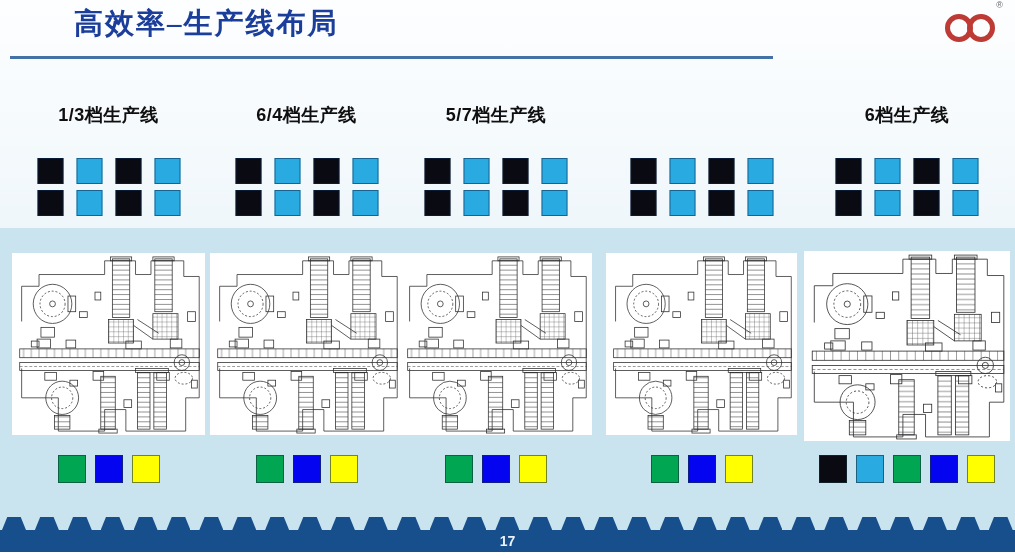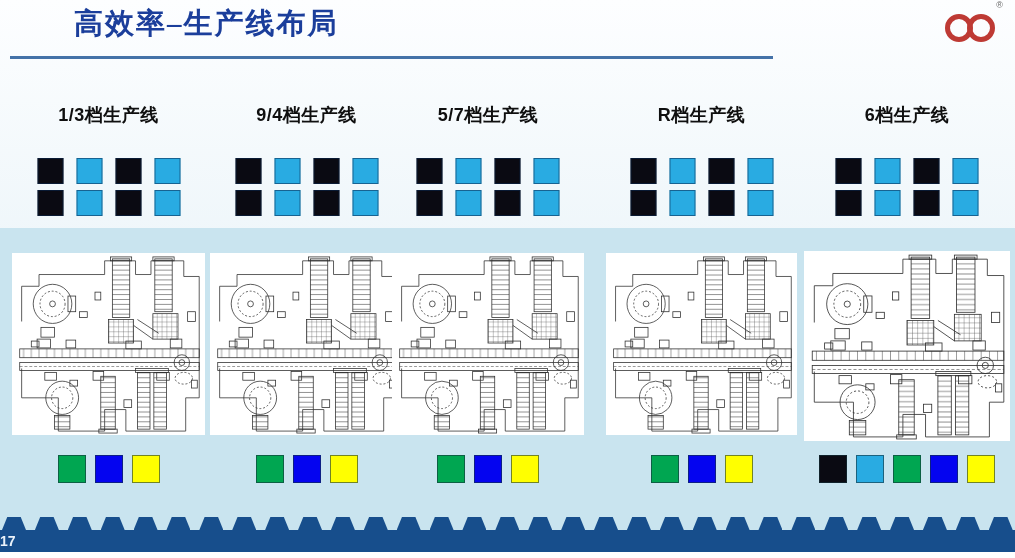--- a/index.html
+++ b/index.html
@@ -58,21 +58,21 @@
     position:absolute;left:0;right:0;bottom:28px;height:13px;
     display:flex;justify-content:space-between;padding:0 2px;
   }
   .tooth{
     width:24px;height:13px;background:var(--bar-blue,#174e8c);
     clip-path:polygon(22% 0,78% 0,100% 100%,0 100%);
   }
   .bottom-bar{
     position:absolute;left:0;right:0;bottom:6px;height:22px;
     background:var(--bar-blue,#174e8c);
-    display:flex;align-items:center;justify-content:flex-start;
+    display:flex;align-items:center;justify-content:center;
   }
   .page-number{color:#eaf2fa;font-size:14px;font-weight:bold;}
   .bottom-strip{position:absolute;left:0;right:0;bottom:0;height:6px;background:#ffffff;}
   .defs-holder{position:absolute;width:0;height:0;overflow:hidden;}
 </style>
 </head>
 <body>
 
 <svg class="defs-holder" aria-hidden="true">
   <defs>
@@ -162,21 +162,21 @@
           <use href="#plan-def"></use>
         </svg>
       </div>
       <div class="legend">
         <span class="leg-sq" style="background: rgb(0, 166, 81);"></span>
         <span class="leg-sq" style="background: rgb(4, 4, 240);"></span>
         <span class="leg-sq" style="background: rgb(255, 255, 0);"></span>
       </div>
     </div>
     <div class="column" style="left: 210px; width: 193px;">
-      <div class="col-label">9/4档生产线</div>
+      <div class="col-label">6/4档生产线</div>
       <div class="sq-grid">
         <span class="sq" style="background: rgb(10, 10, 18);"></span>
         <span class="sq" style="background: rgb(41, 171, 226);"></span>
         <span class="sq" style="background: rgb(10, 10, 18);"></span>
         <span class="sq" style="background: rgb(41, 171, 226);"></span>
         <span class="sq" style="background: rgb(10, 10, 18);"></span>
         <span class="sq" style="background: rgb(41, 171, 226);"></span>
         <span class="sq" style="background: rgb(10, 10, 18);"></span>
         <span class="sq" style="background: rgb(41, 171, 226);"></span>
       </div>
@@ -184,21 +184,21 @@
         <svg class="plan" viewBox="0 0 200 186" preserveAspectRatio="none">
           <use href="#plan-def"></use>
         </svg>
       </div>
       <div class="legend">
         <span class="leg-sq" style="background: rgb(0, 166, 81);"></span>
         <span class="leg-sq" style="background: rgb(4, 4, 240);"></span>
         <span class="leg-sq" style="background: rgb(255, 255, 0);"></span>
       </div>
     </div>
-    <div class="column" style="left: 392px; width: 192px;">
+    <div class="column" style="left: 400px; width: 192px;">
       <div class="col-label">5/7档生产线</div>
       <div class="sq-grid">
         <span class="sq" style="background: rgb(10, 10, 18);"></span>
         <span class="sq" style="background: rgb(41, 171, 226);"></span>
         <span class="sq" style="background: rgb(10, 10, 18);"></span>
         <span class="sq" style="background: rgb(41, 171, 226);"></span>
         <span class="sq" style="background: rgb(10, 10, 18);"></span>
         <span class="sq" style="background: rgb(41, 171, 226);"></span>
         <span class="sq" style="background: rgb(10, 10, 18);"></span>
         <span class="sq" style="background: rgb(41, 171, 226);"></span>
@@ -208,21 +208,20 @@
           <use href="#plan-def"></use>
         </svg>
       </div>
       <div class="legend">
         <span class="leg-sq" style="background: rgb(0, 166, 81);"></span>
         <span class="leg-sq" style="background: rgb(4, 4, 240);"></span>
         <span class="leg-sq" style="background: rgb(255, 255, 0);"></span>
       </div>
     </div>
     <div class="column" style="left: 606px; width: 191px;">
-      <div class="col-label">R档生产线</div>
       <div class="sq-grid">
         <span class="sq" style="background: rgb(10, 10, 18);"></span>
         <span class="sq" style="background: rgb(41, 171, 226);"></span>
         <span class="sq" style="background: rgb(10, 10, 18);"></span>
         <span class="sq" style="background: rgb(41, 171, 226);"></span>
         <span class="sq" style="background: rgb(10, 10, 18);"></span>
         <span class="sq" style="background: rgb(41, 171, 226);"></span>
         <span class="sq" style="background: rgb(10, 10, 18);"></span>
         <span class="sq" style="background: rgb(41, 171, 226);"></span>
       </div>

